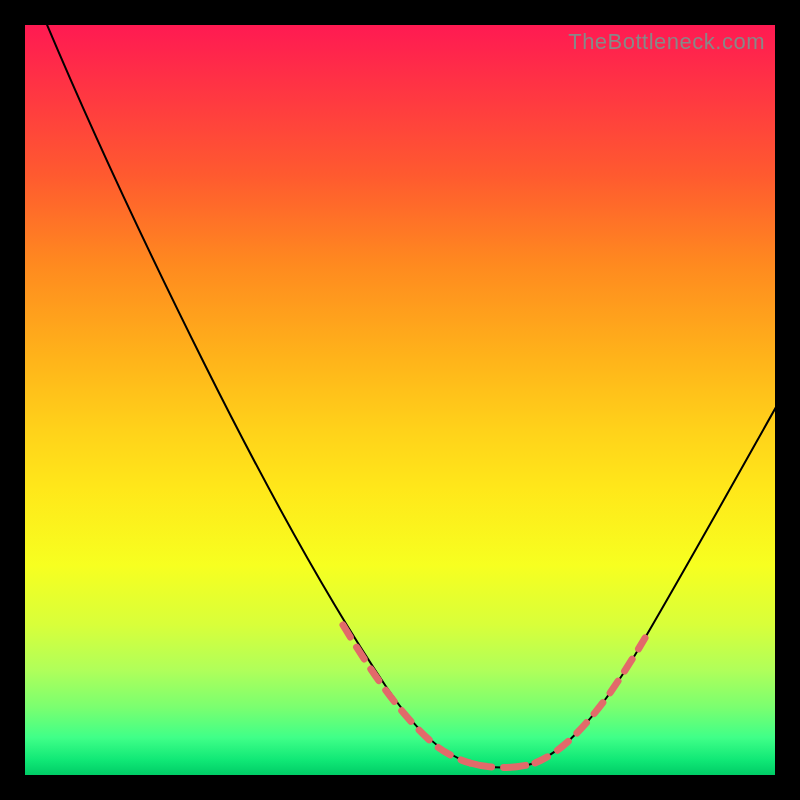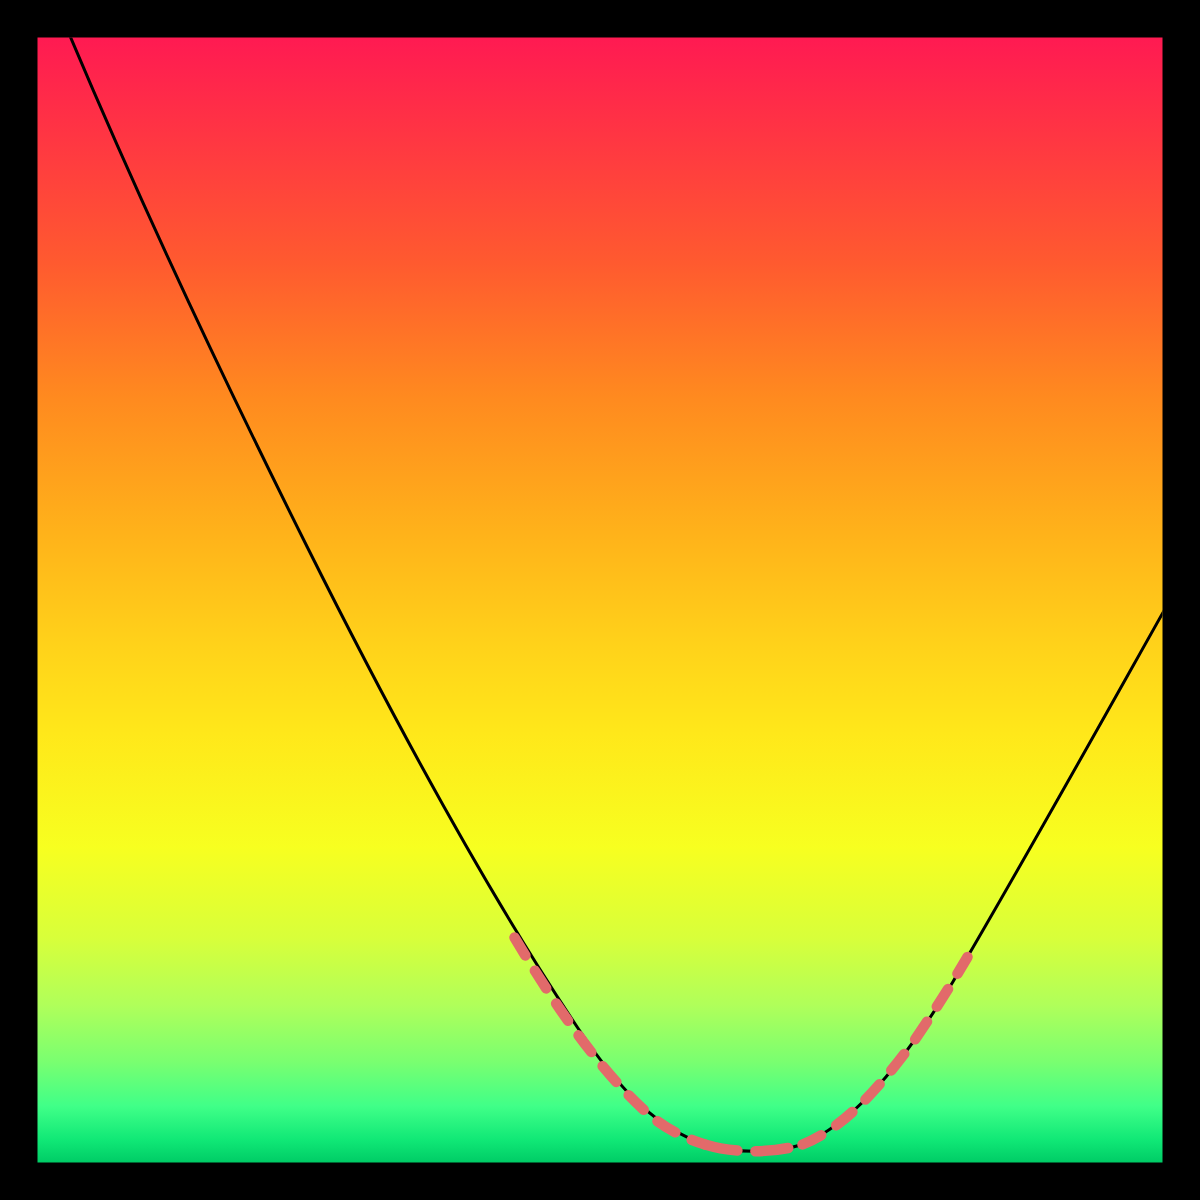--- a/index.html
+++ b/index.html
@@ -71,20 +71,21 @@
   .dash-overlay.tight {
     stroke-dasharray: 22 12;
   }
 </style>
 </head>
 <body>
 
 <div class="frame">
   <div class="plot-area">
 
+    <div class="watermark">TheBottleneck.com</div>
 
     <svg class="curve" viewBox="0 0 750 750" preserveAspectRatio="none">
 
       <path class="black-line" d="M 20 -5
                C 60 90, 110 200, 180 340
                C 240 460, 300 570, 360 660
                C 390 705, 415 728, 445 738"></path>
 
       <path class="black-line" d="M 445 738
                C 465 744, 490 744, 510 738"></path>

